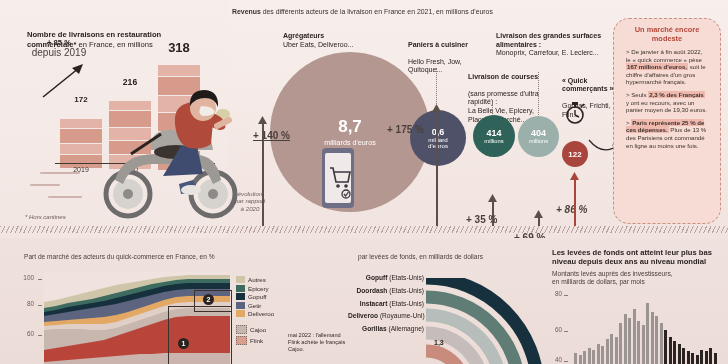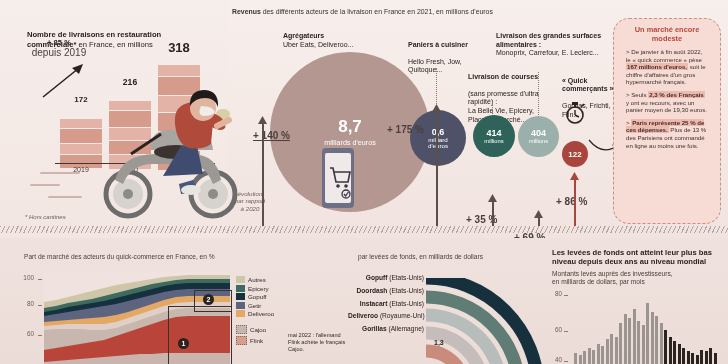--- a/index.html
+++ b/index.html
@@ -269,21 +269,21 @@
       <circle cx="12" cy="14" r="8" fill="none" stroke="#2b2320" stroke-width="1.6"></circle>
       <rect x="9" y="1" width="6" height="3" fill="#2b2320"></rect>
       <rect x="11" y="3.5" width="2" height="3" fill="#2b2320"></rect>
       <path d="M18 6 L21 3" stroke="#2b2320" stroke-width="1.5"></path>
       <path d="M12 14 L12 9" stroke="#2b2320" stroke-width="1.4"></path>
       <path d="M12 14 L16 16" stroke="#2b2320" stroke-width="1.4"></path>
     </svg>
     <div class="bub" style="left:562px;top:141px;width:26px;height:26px;background:#a8453c;">
       <div class="v" style="font-size:8px;">122</div>
     </div>
-    <div class="pct" style="left:556px;top:168px;">+ 86 %</div>
+    <div class="pct" style="left:556px;top:176px;font-style:italic;">+ 86 %</div>
     <div class="stem" style="left:574px;top:176px;height:50px;background:#a8453c;"></div>
     <svg style="position:absolute;left:570px;top:172px;" width="9" height="8">
         <polygon points="4.5,0 0,8 9,8" fill="#a8453c"></polygon>
       </svg>
     <svg style="position:absolute;left:588px;top:134px;" width="32" height="22">
       <path d="M1 6 Q14 22 29 12" fill="none" stroke="#2b2320" stroke-width="1.2"></path>
       <polygon points="31,8 24,11 29,15" fill="#2b2320"></polygon>
     </svg>
 
     <div class="notice">

